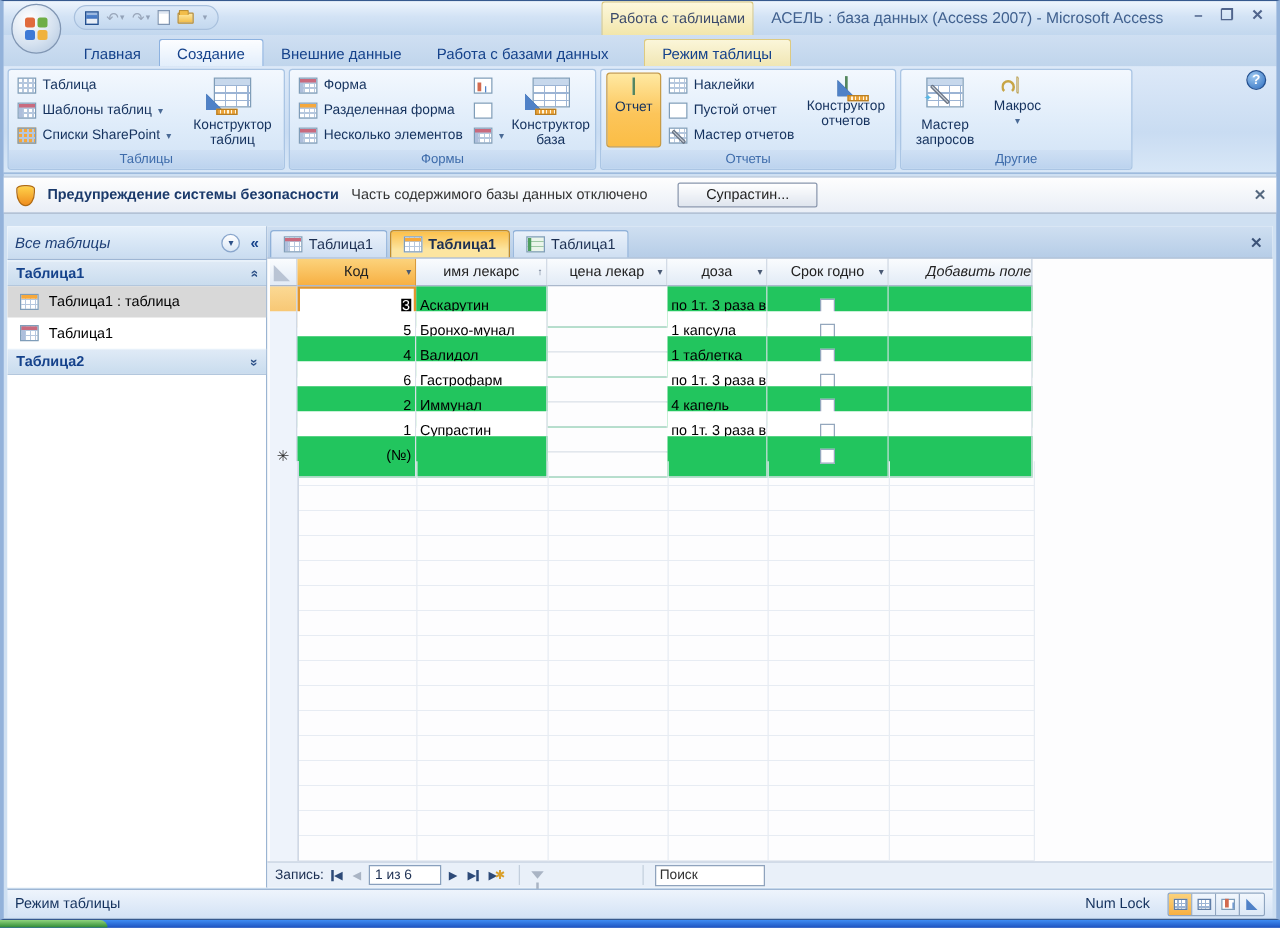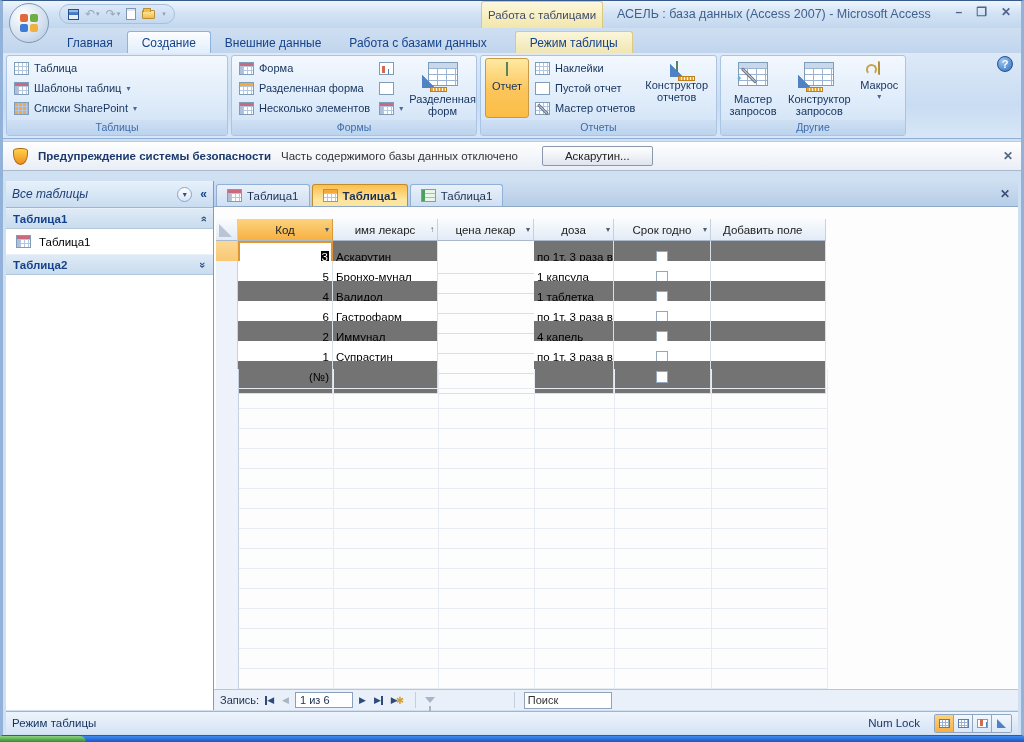--- a/index.html
+++ b/index.html
@@ -129,35 +129,35 @@
   .doc{flex:1;position:relative;background:#fafbfd;display:flex;flex-direction:column;}
   .doctabs{height:26px;background:linear-gradient(#cfdff1,#b6cde7);border-bottom:1px solid #8fa8c8;
     display:flex;align-items:flex-end;padding-left:2px;position:relative;}
   .dtab{height:22px;display:flex;align-items:center;gap:5px;padding:0 10px;font-size:11.5px;color:#1c2f52;
     background:linear-gradient(#eaf1fa,#cfdff2);border:1px solid #8fb0d8;border-bottom:none;
     border-radius:3px 3px 0 0;margin-right:2px;}
   .dtab.active{background:linear-gradient(#fcbf49,#fce5a0 70%);border-color:#c08c2e;font-weight:bold;}
   .dtab-close{position:absolute;right:8px;top:6px;color:#3c5378;font-weight:bold;font-size:12px;}
   
   .sheet{position:relative;flex:1;overflow:hidden;background:#fdfdfe;}
-  .grid{position:absolute;left:2px;top:12px;width:612px;}
+  .grid{position:absolute;left:2px;top:0;width:612px;}
   .hrow,.row{display:grid;grid-template-columns:22px 95px 105px 96px 80px 97px 115px;}
   .hrow{height:22px;}
   .hcell{background:linear-gradient(#fafcfe,#e2ebf6);border-right:1px solid #c6d0de;border-bottom:1px solid #aab8cc;
     font-size:11.5px;color:#222;display:flex;align-items:center;justify-content:center;gap:4px;position:relative;}
   .hcell .hd{position:absolute;right:3px;font-size:8px;color:#4a5a74;}
   .hcell.sel{background:linear-gradient(#fcd37c,#f7b043);border-right-color:#d89a3c;}
-  .hcell.addf{justify-content:flex-start;padding-left:12px;color:#222;}
+  .hcell.addf{font-style:italic;justify-content:flex-end;padding-left:12px;color:#222;}
   .corner{background:linear-gradient(#fafcfe,#e2ebf6);border-right:1px solid #c6d0de;border-bottom:1px solid #aab8cc;position:relative;}
   .corner:before{content:"";position:absolute;left:3px;bottom:3px;width:0;height:0;
     border-bottom:13px solid #b9c4d4;border-right:13px solid transparent;}
   .row{height:20px;}
   .c{border-right:1px solid #d9dfe8;border-bottom:1px solid #d9dfe8;font-size:11.5px;color:#000;
     display:flex;align-items:center;padding:0 3px;white-space:nowrap;overflow:hidden;background:#fff;}
-  .row.alt .c{background:#737373;}
+  .row.alt .c{background:#22c55e;}
   .c.sel{background:#eef3fb !important;border-right:1px solid #c6d0de;padding:0;justify-content:center;color:#333;}
   .row.current .c.sel{background:linear-gradient(#fbd994,#f6bd62) !important;}
   .c.code{justify-content:flex-end;}
   .c.price{justify-content:flex-end;margin-top:32px;}
   .c.chk{justify-content:center;}
   .c.active{background:#fff !important;outline:2px solid #e0952e;outline-offset:-2px;}
   .selhl{background:#000;color:#fff;padding:0 1px;}
   .checkbox{width:12px;height:12px;border:1px solid #94a7bd;background:#fff;display:inline-block;}
   .newmark{color:#333;font-size:12px;}
   .filler{position:absolute;left:2px;top:162px;bottom:0;width:612px;
@@ -275,20 +275,24 @@
             <span class="gi sm formic"></span>
             <span>Шаблоны таблиц</span>
             <span class="drop">▾</span>
           </div>
           <div class="sbtn">
             <span class="gi sm orange"></span>
             <span>Списки SharePoint</span>
             <span class="drop">▾</span>
           </div>
         </div>
+        <div class="bigbtn">
+          <span class="bic"><span class="gi big"><span class="tri"></span><span class="rul"></span></span></span>
+          <span>Конструктор таблиц</span>
+        </div>
       </div>
       <div class="glabel">Таблицы</div>
     </div>
 
     <div class="group" style="width:246px">
       <div class="gbody">
         <div class="scol" style="flex:1">
           <div class="sbtn">
             <span class="gi sm formic"></span>
             <span>Форма</span>
@@ -309,21 +313,21 @@
           <div class="sbtn">
               <span class="gi sm" style="background-image:none"></span>
             </div>
           <div class="sbtn">
               <span class="gi sm formic"></span>
               <span class="drop">▾</span>
             </div>
         </div>
         <div class="bigbtn">
           <span class="bic"><span class="gi big"><span class="tri"></span><span class="rul"></span></span></span>
-          <span>Разделенная форм</span>
+          <span>Конструктор база</span>
         </div>
       </div>
       <div class="glabel">Формы</div>
     </div>
 
     <div class="group" style="width:237px">
       <div class="gbody">
         <div class="bigbtn hl">
           <span class="bic"><span class="reportbig"></span></span>
           <span>Отчет</span>
@@ -351,57 +355,57 @@
       </div>
       <div class="glabel">Отчеты</div>
     </div>
 
     <div class="group" style="width:186px">
       <div class="gbody">
         <div class="bigbtn" style="width:62px">
           <span class="bic"><span class="gi big"><span class="wand"></span><span class="spark">✦</span></span></span>
           <span>Мастер запросов</span>
         </div>
-        <div class="bigbtn" style="width:78px">
-          <span class="bic"><span class="gi big"><span class="tri"></span><span class="rul"></span></span></span>
-          <span>Конструктор запросов</span>
-        </div>
         <div class="bigbtn" style="width:48px">
           <span class="bic"><span class="scrollic"></span></span>
           <span>Макрос</span>
           <span class="drop">▾</span>
         </div>
       </div>
       <div class="glabel">Другие</div>
     </div>
 
     <div class="helpbtn">?</div>
   </div>
 
   <div class="secbar">
     <span class="shield"></span>
     <span class="sec-title">Предупреждение системы безопасности</span>
     <span class="sec-msg">Часть содержимого базы данных отключено</span>
-    <button class="sec-btn">Аскарутин...</button>
+    <button class="sec-btn">Супрастин...</button>
     <span class="sec-close">✕</span>
   </div>
 
   <div class="main">
 
     <aside class="nav">
       <div class="nav-header">
         <span class="txt">Все таблицы</span>
         <span class="circ">
             <span>▾</span>
           </span>
         <span class="shutter">«</span>
       </div>
       <div class="nav-group">
         <span class="txt">Таблица1</span>
         <span class="chev up">»</span>
+      </div>
+      <div class="nav-item selected">
+        <span class="gi sm amberhdr"></span>
+        <span>Таблица1 : таблица</span>
       </div>
       <div class="nav-item">
         <span class="gi sm formic"></span>
         <span>Таблица1</span>
       </div>
       <div class="nav-group">
         <span class="txt">Таблица2</span>
         <span class="chev down">»</span>
       </div>
     </aside>

